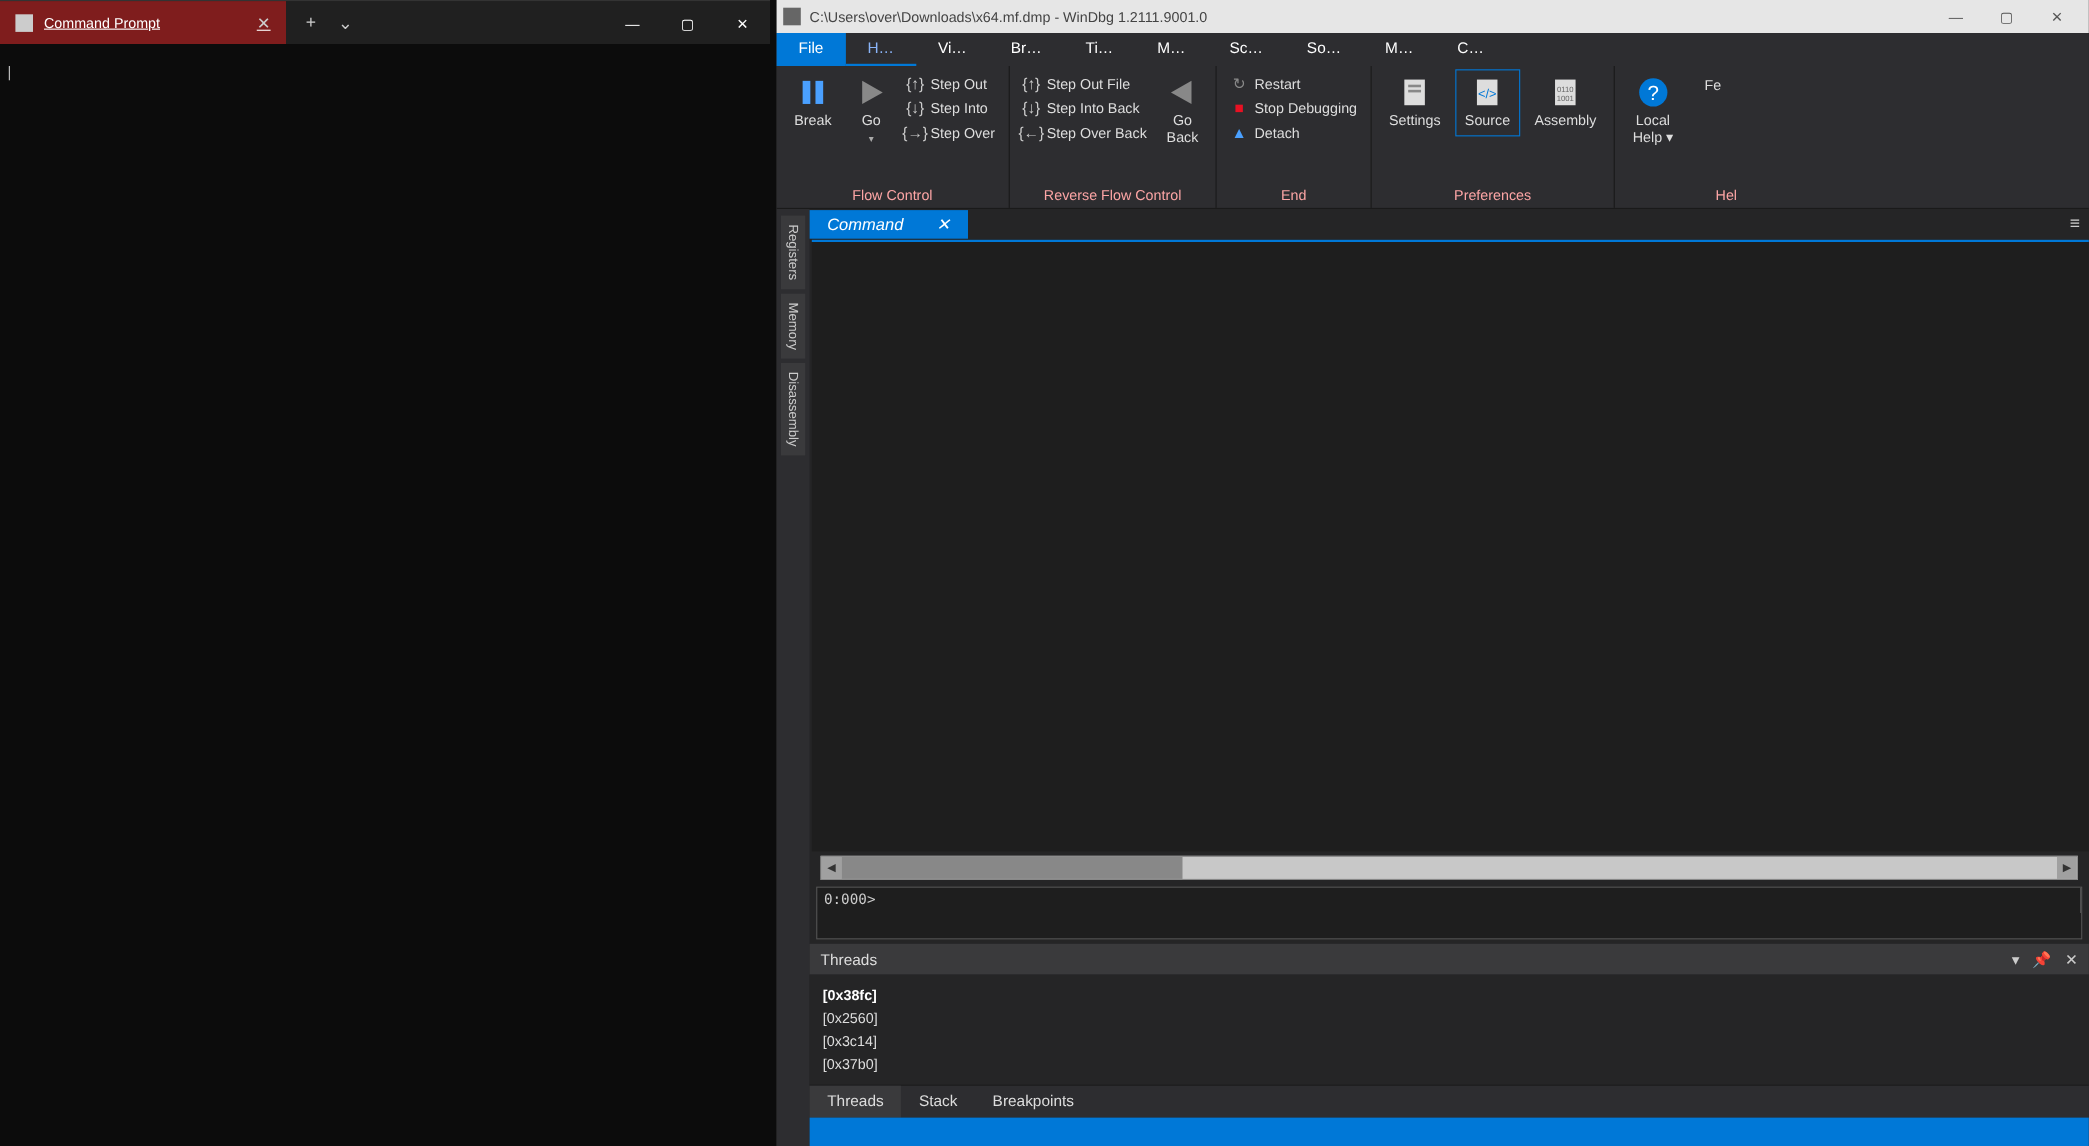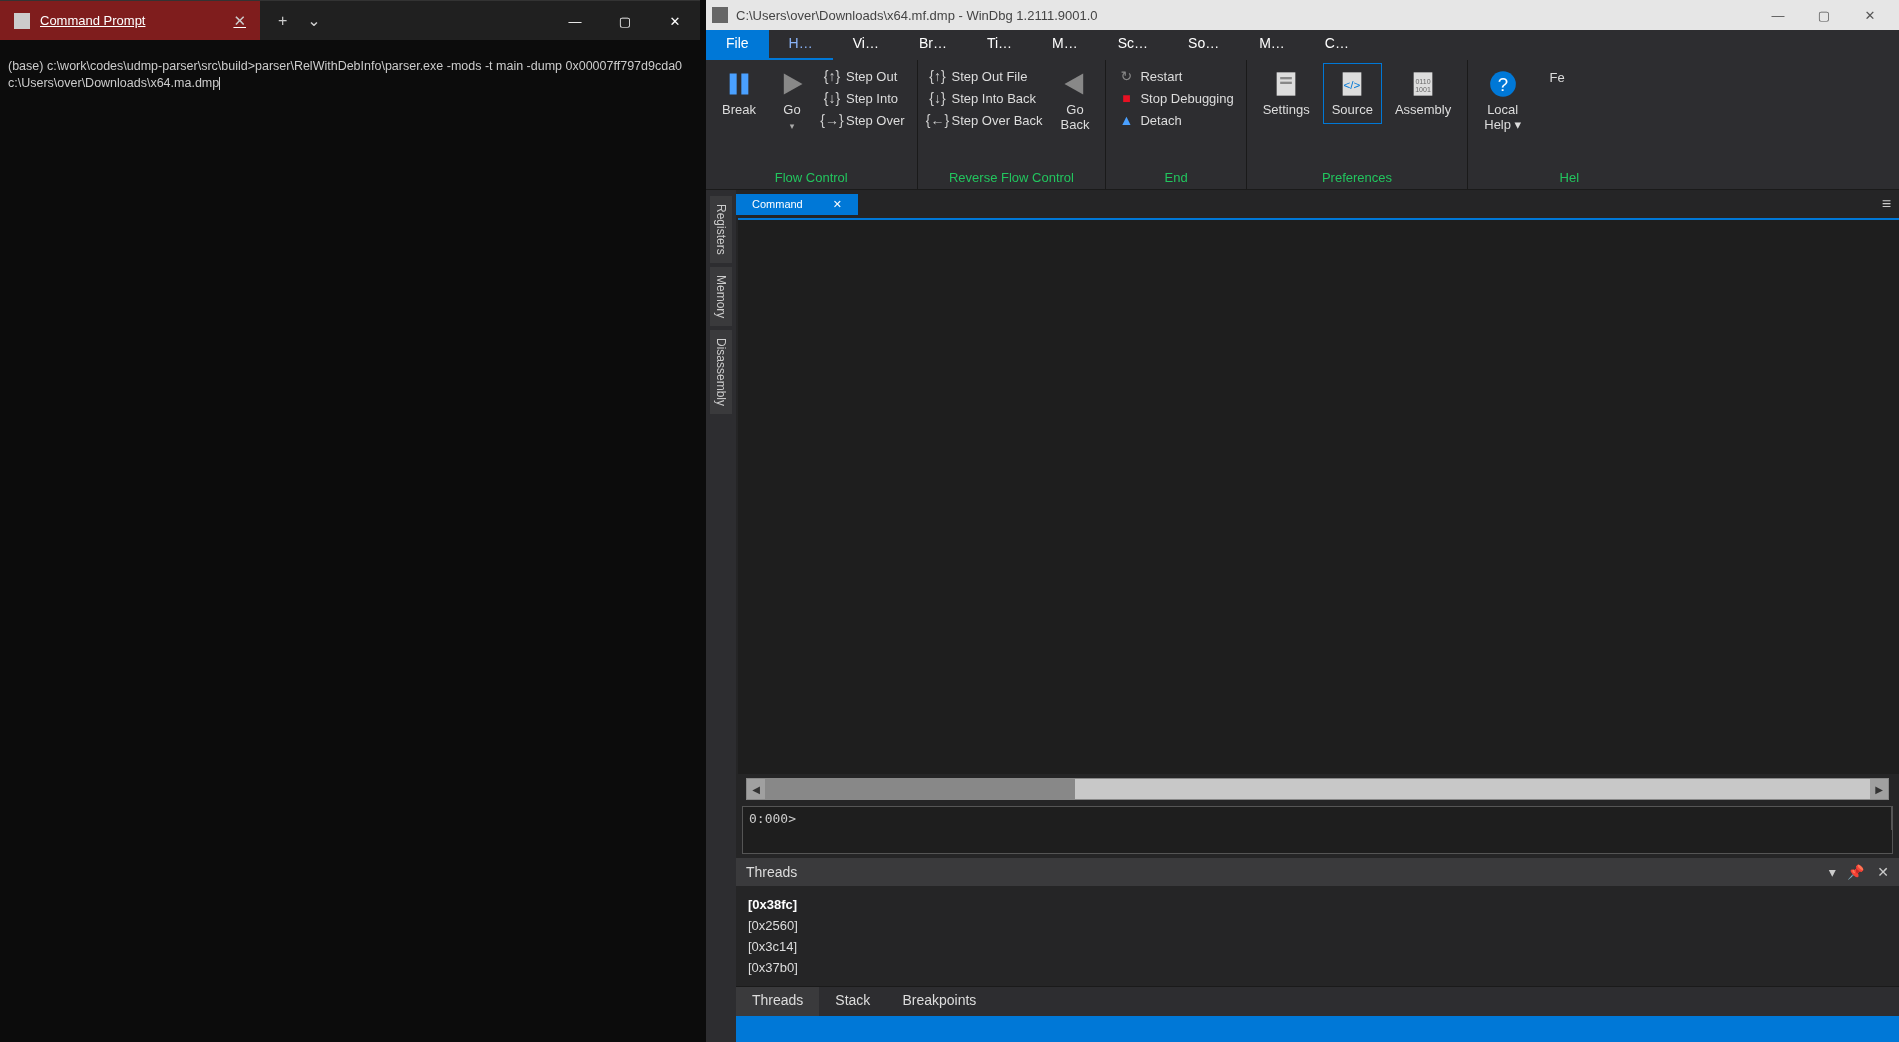--- a/index.html
+++ b/index.html
@@ -26,35 +26,35 @@
 .dbg-title .appico { width:16px; height:16px; background:#666; margin-right:8px; }
 
 .ribtabs { height:30px; background:#2d2d30; display:flex; color:#fff; font-size:14px; }
 .ribtabs div { padding:5px 20px; cursor:pointer; }
 .ribtabs .file { background:#0078d7; }
 .ribtabs .active { border-bottom:2px solid #0078d7; color:#8ab4f8; }
 
 .ribbon { height:130px; background:#2d2d30; display:flex; color:#ddd; font-size:13px; border-bottom:1px solid #1a1a1a; }
 .rgrp { border-right:1px solid #1a1a1a; display:flex; flex-direction:column; padding:4px 8px 0; }
 .rgrp-body { flex:1; display:flex; align-items:flex-start; gap:6px; }
-.rgrp-label { text-align:center; color:#22c55e; font-size:13px; padding:4px 0; }
+.rgrp-label { text-align:center; color:#fca5a5; font-size:13px; padding:4px 0; }
 .bigbtn { display:flex; flex-direction:column; align-items:center; justify-content:center; gap:4px; padding:6px 8px; cursor:pointer; min-width:44px; }
 .bigbtn svg, .bigbtn .glyph { width:28px; height:28px; }
 .stack { display:flex; flex-direction:column; gap:2px; padding-top:2px; }
 .mini { display:flex; align-items:center; gap:6px; padding:2px 4px; cursor:pointer; }
 .mini .glyph { width:16px; height:16px; display:inline-flex; align-items:center; justify-content:center; color:#ccc; font-size:14px; }
 .srcbtn.selected { outline:1px solid #0078d7; }
 
 .workspace { flex:1; display:flex; min-height:0; }
 .sidetabs { width:30px; background:#2d2d30; display:flex; flex-direction:column; align-items:center; padding-top:6px; gap:4px; }
 .vt { writing-mode:vertical-rl; color:#ccc; font-size:12px; padding:8px 4px; background:#3a3a3c; cursor:pointer; }
 .main { flex:1; display:flex; flex-direction:column; background:#252526; }
 
 .panel-hdr { height:28px; display:flex; align-items:center; }
-.ptab { background:#0078d7; color:#fff; padding:4px 16px; font-size:11px; display:flex; align-items:center; gap:30px; }
+.ptab { background:#0078d7; color:#fff; padding:4px 16px; font-size:15px; display:flex; align-items:center; gap:30px;font-style:italic; }
 .ptab .px { cursor:pointer; }
 .panel-hdr .menu { margin-left:auto; color:#ccc; padding:0 8px; cursor:pointer; }
 
 .cmd-out { flex:1; background:#1e1e1e; border-top:2px solid #0078d7; margin-left:2px; }
 .hscroll { height:22px; background:#c8c8c8; margin:4px 10px; position:relative; border:1px solid #888; }
 .hscroll .arrow { position:absolute; top:0; width:18px; height:100%; background:#a0a0a0; display:flex; align-items:center; justify-content:center; font-size:10px; color:#333; cursor:pointer; }
 .hscroll .la { left:0; } .hscroll .ra { right:0; }
 .hscroll .thumb { position:absolute; left:18px; top:0; height:100%; width:310px; background:#888; }
 
 .cmd-in { display:flex; border:1px solid #555; margin:2px 6px 4px; background:#1e1e1e;flex-direction:column; }
@@ -87,21 +87,21 @@
     <div class="term-acts">
       <span>+</span>
       <span>⌄</span>
     </div>
     <div class="term-wctl">
       <div>—</div>
       <div>▢</div>
       <div>✕</div>
     </div>
   </div>
-  <div class="term-body"><span>(base) c:\work\codes\udmp-parser\src\build&gt;parser\RelWithDebInfo\parser.exe -mods -t main -dump 0x00007ff797d9cda0 c:\Users\over\Downloads\x64.ma.dmp</span><span class="cursor"></span></div>
+  <div class="term-body"><span class="cursor"></span></div>
 </div>
 
 <div class="dbg">
 
   <div class="dbg-title">
     <span class="appico"></span>
     <span>C:\Users\over\Downloads\x64.mf.dmp - WinDbg 1.2111.9001.0</span>
     <span class="spacer"></span>
     <span class="wbtn">—</span>
     <span class="wbtn">▢</span>

